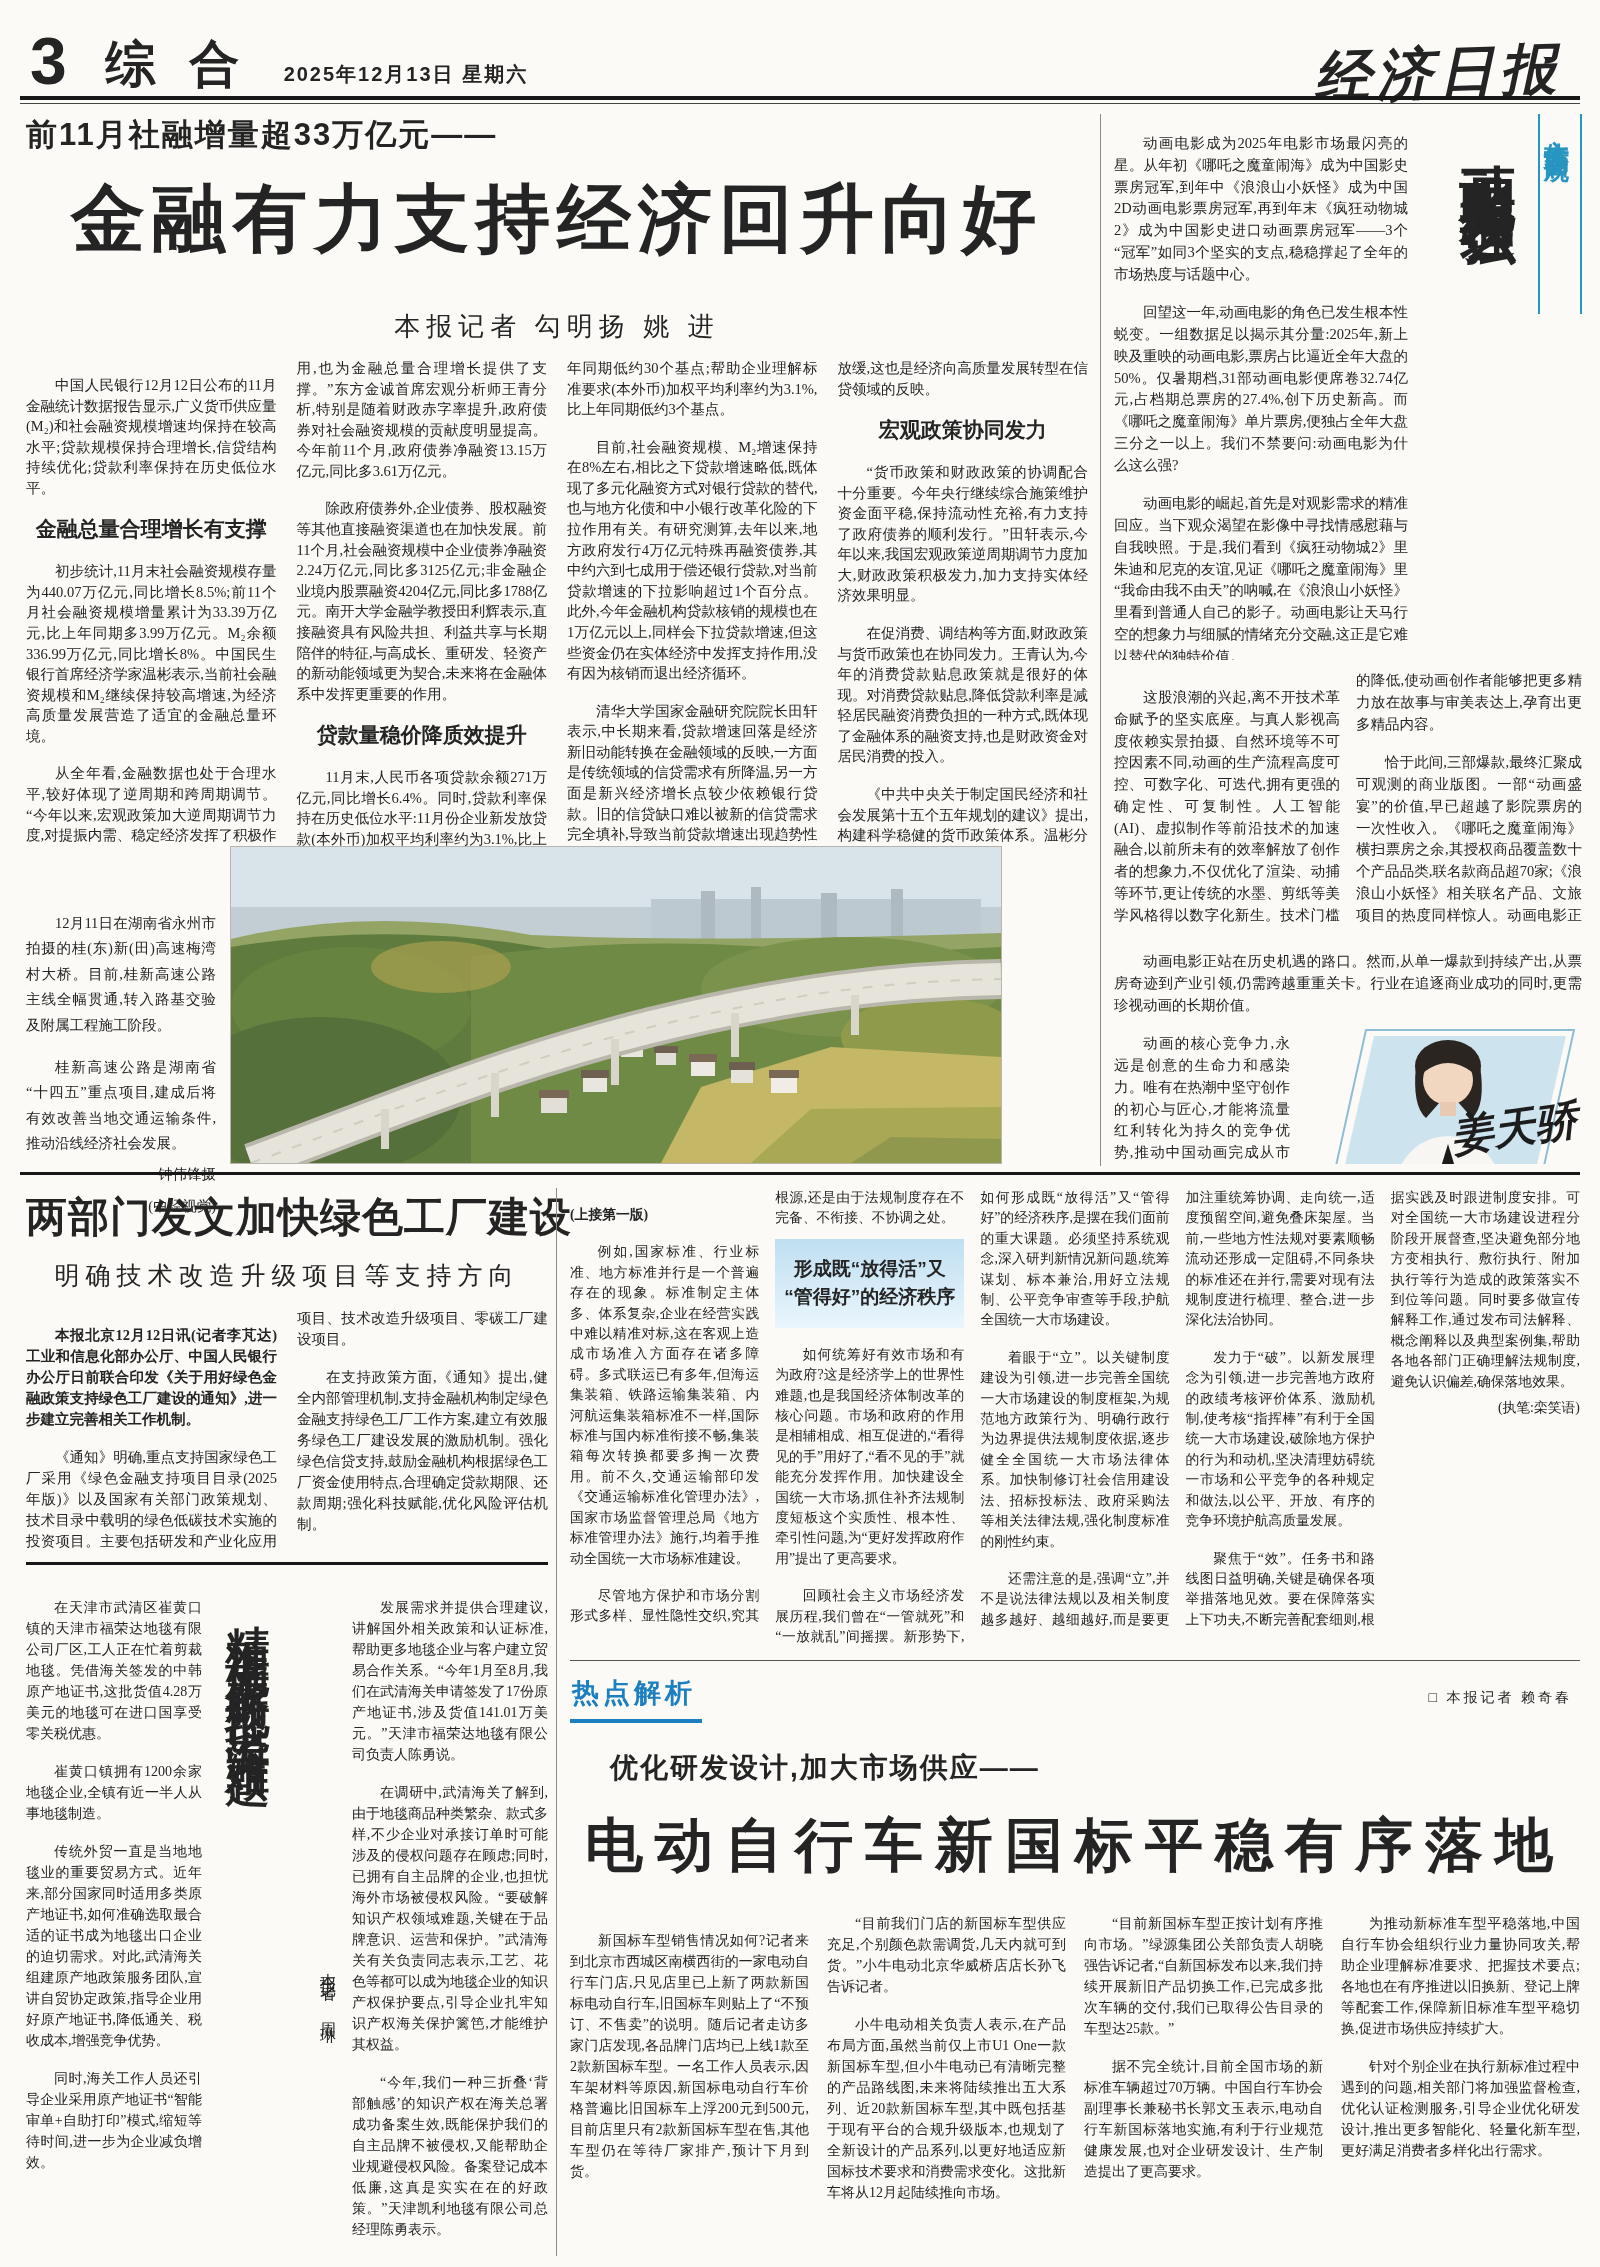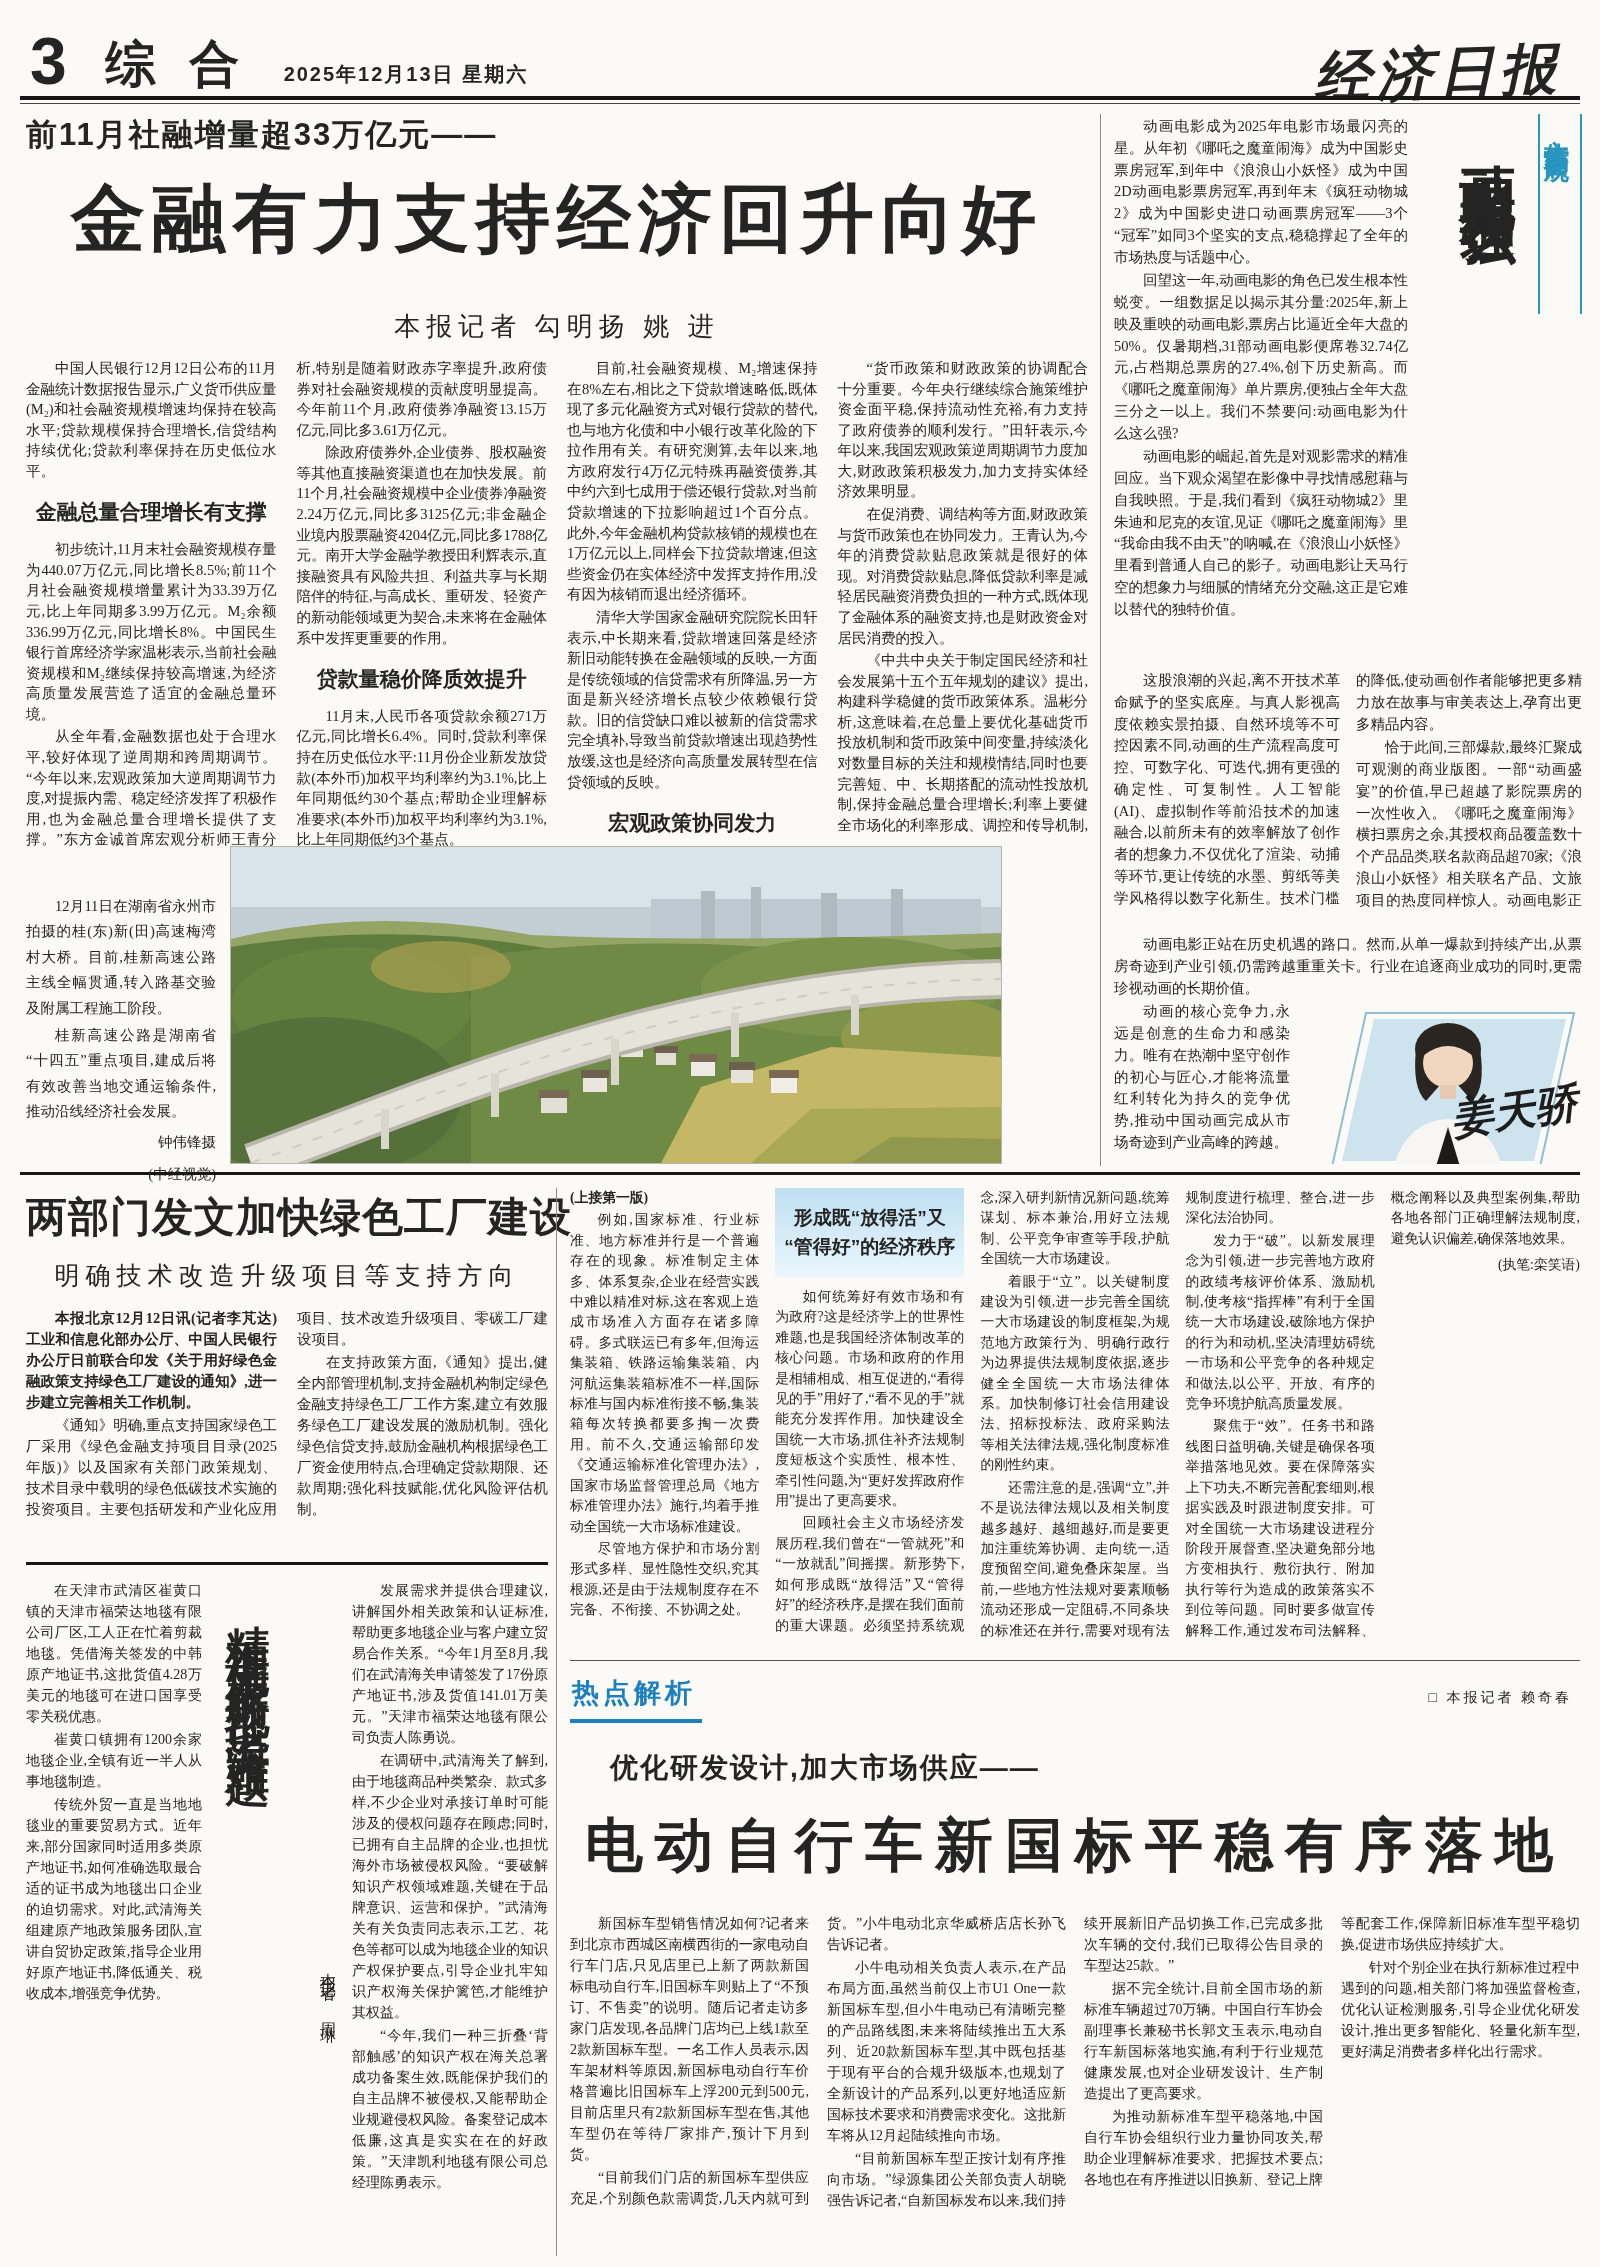--- a/index.html
+++ b/index.html
@@ -1,19 +1,19 @@
 <!DOCTYPE html>
 <html lang="zh"><head>
 <meta charset="utf-8">
 <style>
   html,body{margin:0;padding:0;background:#e8e6e2;}
   #page{position:relative;width:1600px;height:2267px;margin:0 auto;background:#fbfaf6;
         font-family:"Liberation Serif","DejaVu Serif",serif;color:#242424;overflow:hidden;}
   .sans{font-family:"Liberation Sans","DejaVu Sans",sans-serif;}
-  p{margin:0 0 2px 0;text-indent:2em;text-align:justify;}
+  p{margin:17px 0 2px 0;text-indent:2em;text-align:justify;}
   
   .hdr{position:absolute;left:30px;top:26px;right:22px;height:78px;}
   .pageno{display:inline-block;font-size:66px;line-height:70px;font-weight:900;vertical-align:bottom;}
   .secname{display:inline-block;font-size:50px;line-height:64px;font-weight:900;letter-spacing:34px;margin-left:34px;vertical-align:bottom;}
   .hdate{display:inline-block;font-size:20px;font-weight:bold;margin-left:6px;vertical-align:bottom;padding-bottom:8px;letter-spacing:2px;}
   .masthead{position:absolute;right:16px;top:10px;font-size:56px;font-weight:900;font-style:italic;
             letter-spacing:6px;transform:rotate(-2deg);font-family:"DejaVu Serif",serif;}
   .hrule-a{position:absolute;left:20px;right:20px;top:96px;height:4px;background:#171717;}
   .hrule-b{position:absolute;left:20px;right:20px;top:103px;height:1px;background:#444;}
   
@@ -223,20 +223,21 @@
       <p>在支持政策方面,《通知》提出,健全内部管理机制,支持金融机构制定绿色金融支持绿色工厂工作方案,建立有效服务绿色工厂建设发展的激励机制。强化绿色信贷支持,鼓励金融机构根据绿色工厂资金使用特点,合理确定贷款期限、还款周期;强化科技赋能,优化风险评估机制。</p>
     </div>
   </div>
   <div class="lrule"></div>
 
   <div class="carpet">
     <div class="carpet-c1">
       <p>在天津市武清区崔黄口镇的天津市福荣达地毯有限公司厂区,工人正在忙着剪裁地毯。凭借海关签发的中韩原产地证书,这批货值4.28万美元的地毯可在进口国享受零关税优惠。</p>
       <p>崔黄口镇拥有1200余家地毯企业,全镇有近一半人从事地毯制造。</p>
       <p>传统外贸一直是当地地毯业的重要贸易方式。近年来,部分国家同时适用多类原产地证书,如何准确选取最合适的证书成为地毯出口企业的迫切需求。对此,武清海关组建原产地政策服务团队,宣讲自贸协定政策,指导企业用好原产地证书,降低通关、税收成本,增强竞争优势。</p>
+      <p>同时,海关工作人员还引导企业采用原产地证书“智能审单+自助打印”模式,缩短等待时间,进一步为企业减负增效。</p>
     </div>
     <div class="carpet-mid">
       <div class="carpet-vhead">精准施策解地毯出海难题</div>
       <div class="carpet-vby">
         <span>本报记者</span>
         <span class="nm">周琳</span>
       </div>
     </div>
     <div class="carpet-c2">
       <p>发展需求并提供合理建议,讲解国外相关政策和认证标准,帮助更多地毯企业与客户建立贸易合作关系。“今年1月至8月,我们在武清海关申请签发了17份原产地证书,涉及货值141.01万美元。”天津市福荣达地毯有限公司负责人陈勇说。</p>

